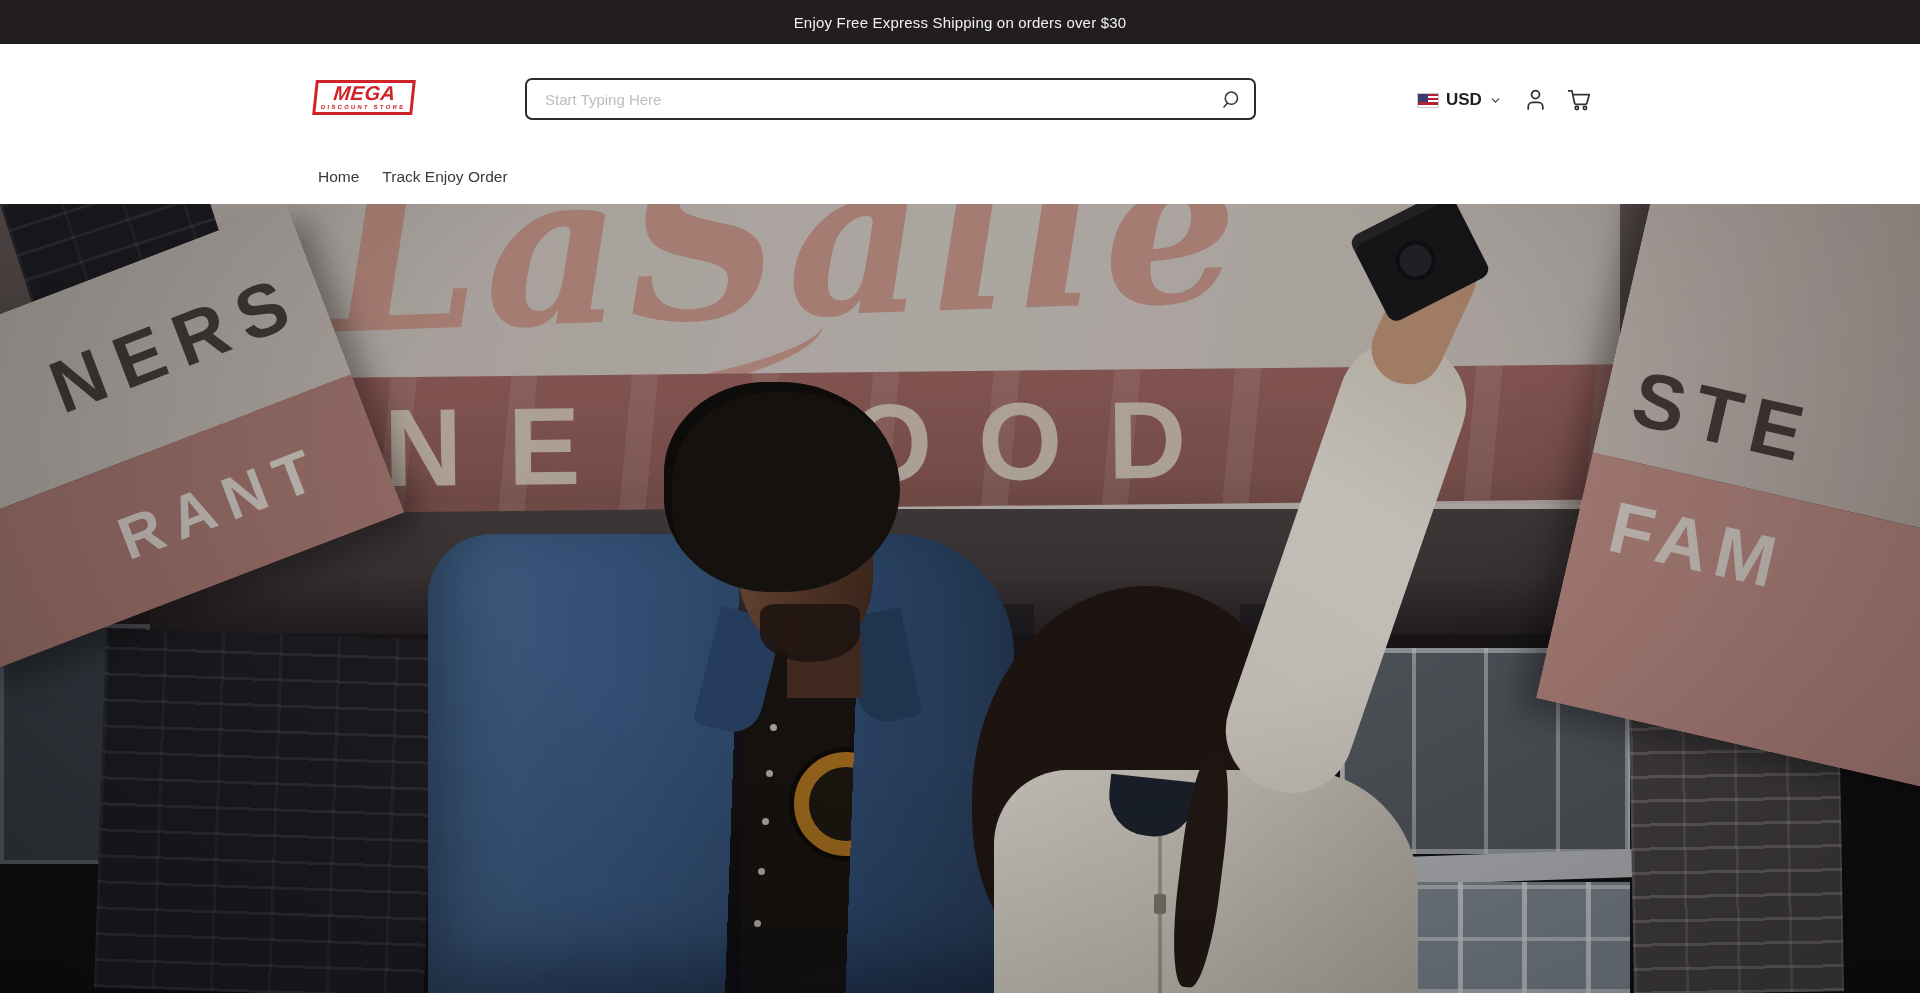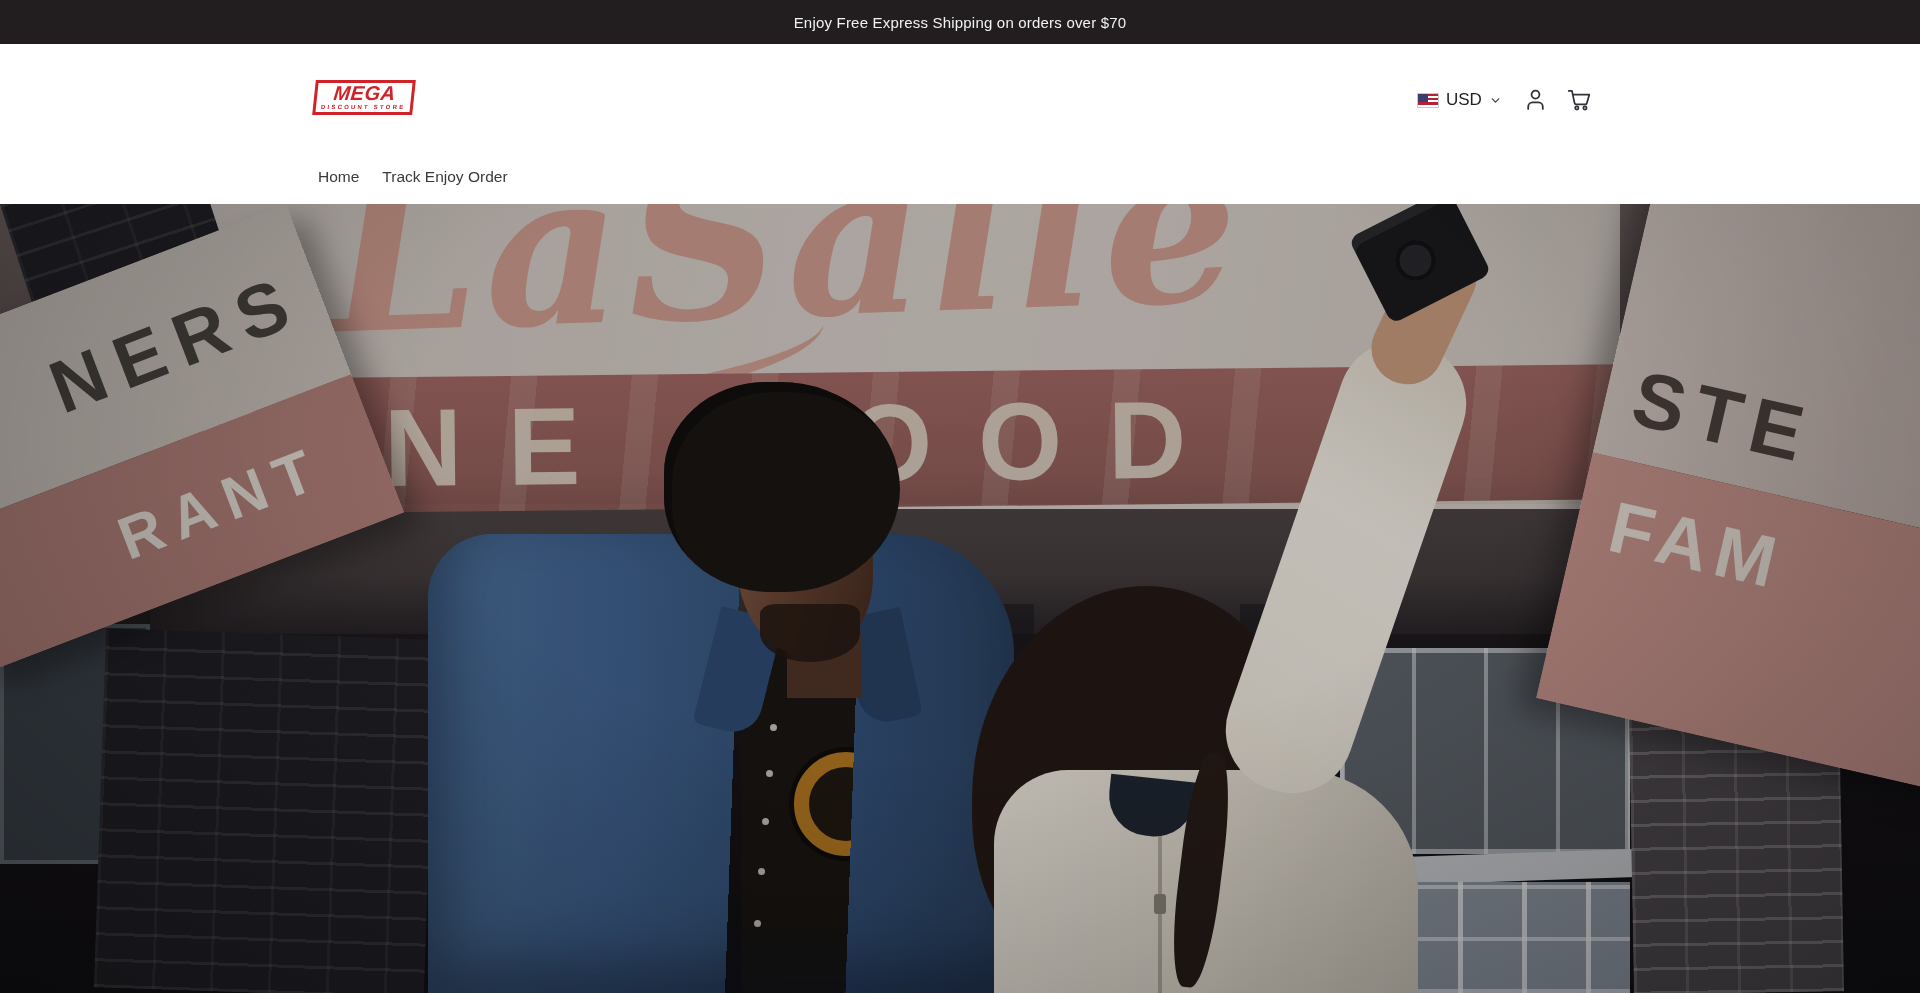--- a/index.html
+++ b/index.html
@@ -26,21 +26,21 @@
   .search-wrap { position:absolute; left:525px; top:34px; width:731px; height:42px; }
   .search-input { width:100%; height:100%; border:2px solid #2b2b2b; border-radius:7px;
     padding:0 46px 0 18px; font-size:15px; color:#333; outline:none;
     font-family:"Liberation Sans", sans-serif; }
   .search-input::placeholder { color:#bdbdbd; }
   .search-btn { position:absolute; right:10px; top:0; height:100%; width:32px;
     background:none; border:none; display:flex; align-items:center; justify-content:center;
     cursor:pointer; }
 
   .currency { position:absolute; left:1417px; top:44px; height:24px; display:flex;
-    align-items:center; gap:7px; cursor:pointer; }
+    align-items:center; gap:7px; cursor:pointer;font-weight:bold; }
   .flag { position:relative; width:22px; height:15px; border:1px solid #c9c9c9;
     background:repeating-linear-gradient(180deg,#b22234 0 2.1px,#ffffff 2.1px 4.2px); }
   .flag-canton { position:absolute; left:0; top:0; width:10px; height:8px; background:#3c3b6e; }
   .currency-code { font-size:17px; color:#1f1f1f; }
 
   .hdr-icon-btn { position:absolute; top:40px; width:30px; height:30px; background:none;
     border:none; cursor:pointer; display:flex; align-items:center; justify-content:center; }
   .btn-account { left:1520px; }
   .btn-cart { left:1564px; }
 
@@ -190,32 +190,41 @@
     background:
       radial-gradient(ellipse at 50% 30%, rgba(0,0,0,0) 40%, rgba(0,0,0,.28) 100%),
       rgba(16,13,15,.22); }
 </style>
 </head>
 <body>
 
 <div class="page">
 
   <div class="topbar">
-    <span>Enjoy Free Express Shipping on orders over $70</span>
+    <span>Enjoy Free Express Shipping on orders over $30</span>
   </div>
 
   <div class="header">
 
     <a class="logo">
       <span class="logo-box">
         <span class="logo-mega">MEGA</span>
         <span class="logo-sub">DISCOUNT STORE</span>
       </span>
     </a>
 
+    <div class="search-wrap">
+      <input class="search-input" type="text" placeholder="Start Typing Here" style="">
+      <button class="search-btn">
+        <svg width="21" height="21" viewBox="0 0 24 24" fill="none" stroke="#3a3a3a" stroke-width="1.8" stroke-linecap="round">
+          <circle cx="13" cy="10.5" r="7"></circle>
+          <line x1="8.3" y1="16.2" x2="4.5" y2="20.5"></line>
+        </svg>
+      </button>
+    </div>
 
     <div class="currency">
       <span class="flag">
         <span class="flag-canton"></span>
       </span>
       <span class="currency-code">USD</span>
       <svg width="13" height="13" viewBox="0 0 24 24" fill="none" stroke="#444" stroke-width="2.4" stroke-linecap="round" stroke-linejoin="round">
         <polyline points="6 9 12 15 18 9"></polyline>
       </svg>
     </div>

